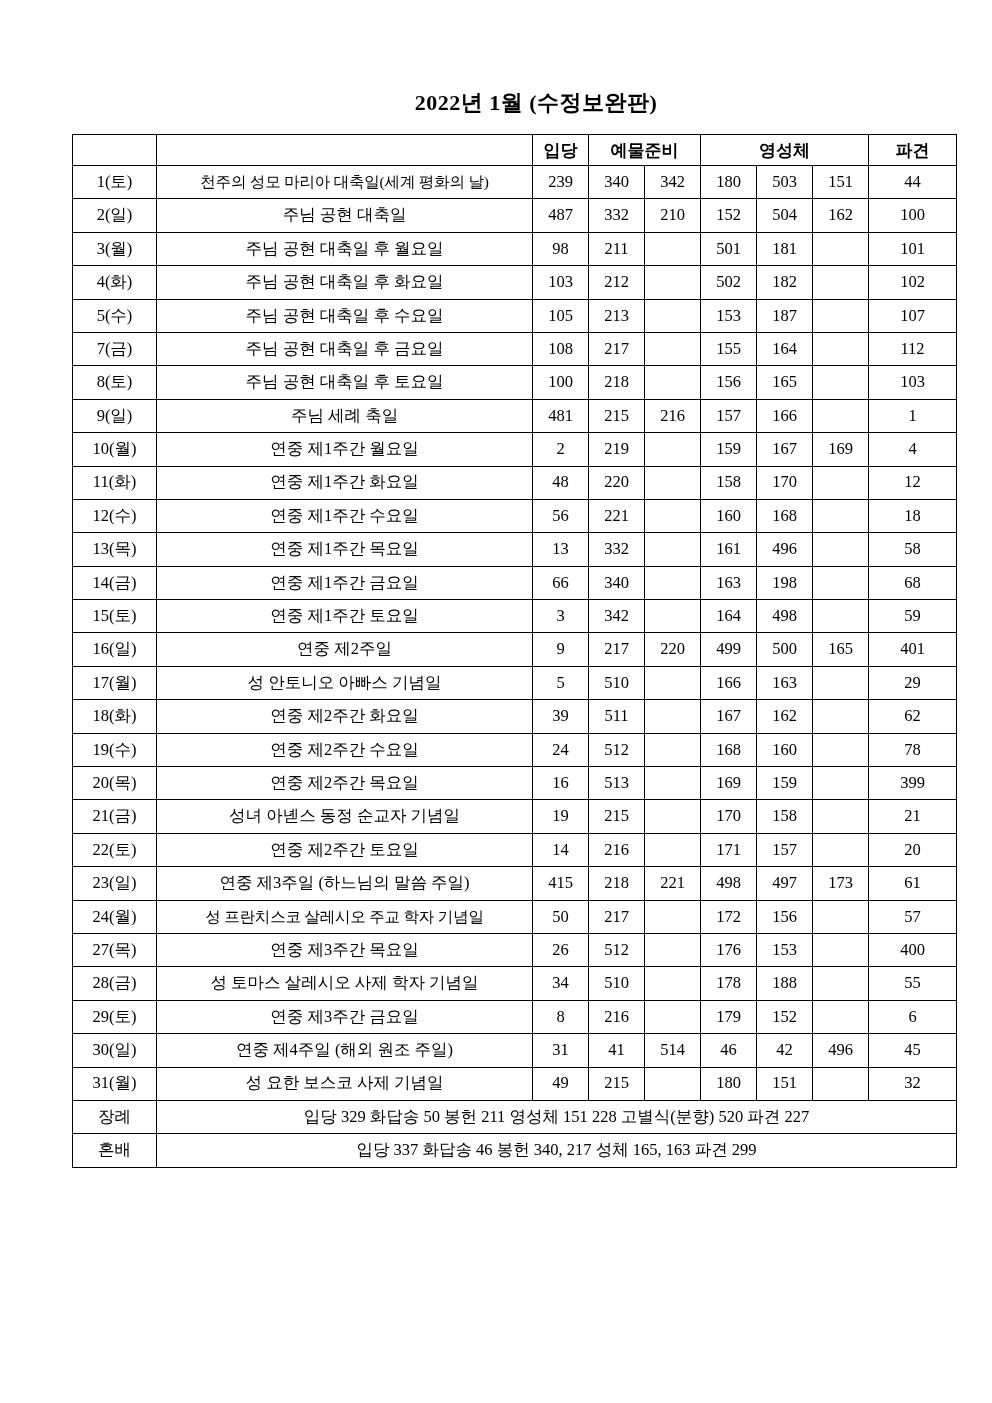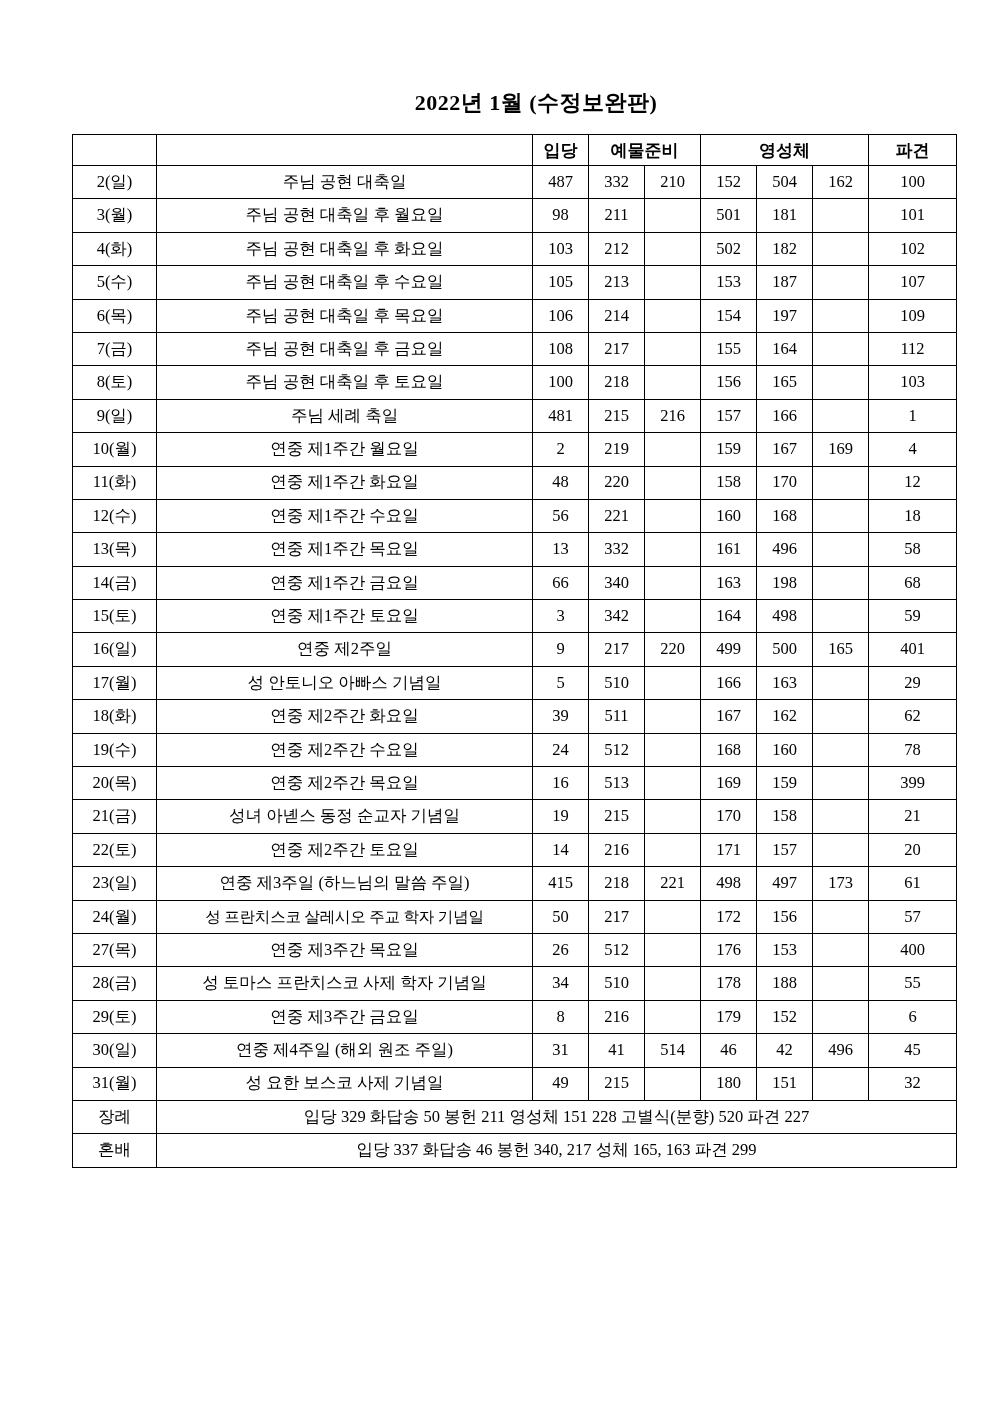--- a/index.html
+++ b/index.html
@@ -106,20 +106,31 @@
           <th class="blank"></th>
           <th class="blank"></th>
           <th colspan="1">입당</th>
           <th colspan="2">예물준비</th>
           <th colspan="3">영성체</th>
           <th colspan="1">파견</th>
         </tr>
       </thead>
       <tbody id="cal-body">
           <tr class="day-row">
+            <td class="date">1(토)</td>
+            <td class="desc tight">천주의 성모 마리아 대축일(세계 평화의 날)</td>
+            <td class="num">239</td>
+            <td class="num">340</td>
+            <td class="num">342</td>
+            <td class="num">180</td>
+            <td class="num">503</td>
+            <td class="num">151</td>
+            <td class="num">44</td>
+          </tr>
+          <tr class="day-row">
             <td class="date">2(일)</td>
             <td class="desc">주님 공현 대축일</td>
             <td class="num">487</td>
             <td class="num">332</td>
             <td class="num">210</td>
             <td class="num">152</td>
             <td class="num">504</td>
             <td class="num">162</td>
             <td class="num">100</td>
           </tr>
@@ -150,31 +161,20 @@
             <td class="desc">주님 공현 대축일 후 수요일</td>
             <td class="num">105</td>
             <td class="num">213</td>
             <td class="num"></td>
             <td class="num">153</td>
             <td class="num">187</td>
             <td class="num"></td>
             <td class="num">107</td>
           </tr>
           <tr class="day-row">
-            <td class="date">6(목)</td>
-            <td class="desc">주님 공현 대축일 후 목요일</td>
-            <td class="num">106</td>
-            <td class="num">214</td>
-            <td class="num"></td>
-            <td class="num">154</td>
-            <td class="num">197</td>
-            <td class="num"></td>
-            <td class="num">109</td>
-          </tr>
-          <tr class="day-row">
             <td class="date">7(금)</td>
             <td class="desc">주님 공현 대축일 후 금요일</td>
             <td class="num">108</td>
             <td class="num">217</td>
             <td class="num"></td>
             <td class="num">155</td>
             <td class="num">164</td>
             <td class="num"></td>
             <td class="num">112</td>
           </tr>
@@ -371,21 +371,21 @@
             <td class="num">26</td>
             <td class="num">512</td>
             <td class="num"></td>
             <td class="num">176</td>
             <td class="num">153</td>
             <td class="num"></td>
             <td class="num">400</td>
           </tr>
           <tr class="day-row">
             <td class="date">28(금)</td>
-            <td class="desc">성 토마스 프란치스코 사제 학자 기념일</td>
+            <td class="desc">성 토마스 살레시오 사제 학자 기념일</td>
             <td class="num">34</td>
             <td class="num">510</td>
             <td class="num"></td>
             <td class="num">178</td>
             <td class="num">188</td>
             <td class="num"></td>
             <td class="num">55</td>
           </tr>
           <tr class="day-row">
             <td class="date">29(토)</td>

